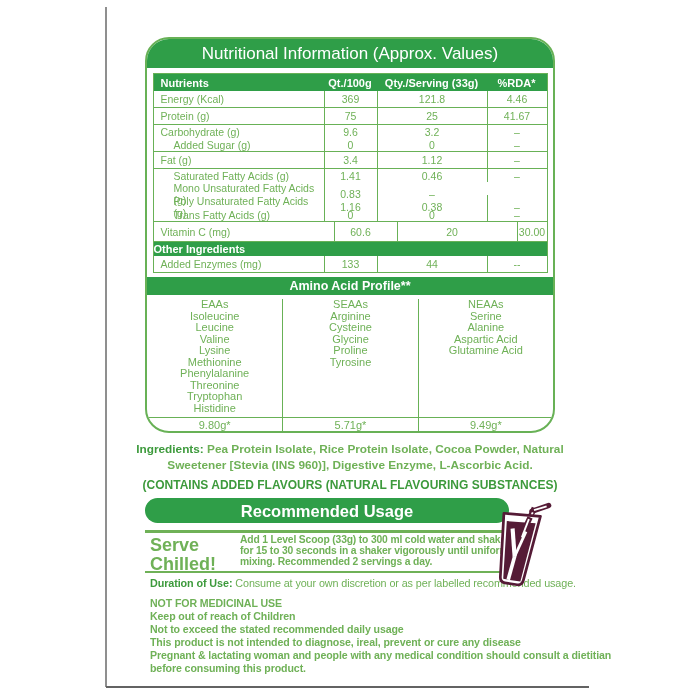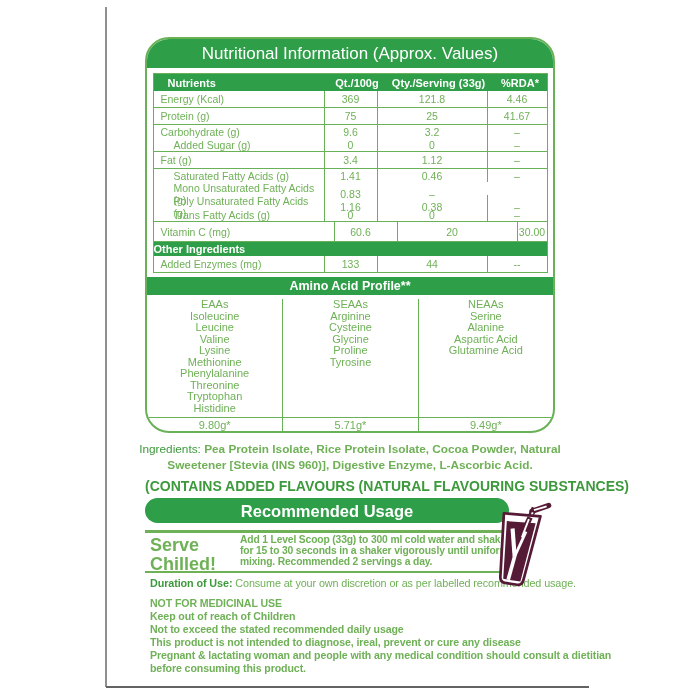--- a/index.html
+++ b/index.html
@@ -8,21 +8,21 @@
   .vline{position:absolute;left:105px;top:7px;width:1.5px;height:680px;background:var(--crop-gray,#8f8f8f);}
   .hline{position:absolute;left:106px;top:686px;width:483px;height:2px;background:#636363;}
 
   
   .panel{position:absolute;left:145px;top:37px;width:406px;height:392px;
          border:2px solid var(--border-green,#68b156);border-radius:24px;overflow:hidden;background:#fff;}
   .panel-title{height:29px;line-height:29px;background:var(--bar-green,#2f9e48);color:#fff;
                text-align:center;font-size:17px;font-weight:400;}
   .ntable{width:393px;margin:5px auto 0;border:1.5px solid var(--border-green,#68b156);}
   .nt-head{display:grid;grid-template-columns:170px 53px 110px auto;height:17px;align-items:center;
-           background:var(--bar-green,#2f9e48);color:#fff;font-size:11px;font-weight:700;padding-left:7px;}
+           background:var(--bar-green,#2f9e48);color:#fff;font-size:11px;font-weight:700;}
   .nt-head .hc{text-align:center;}
   .nt-head .hl{padding-left:7px;text-align:left;}
   .nt-row{display:grid;grid-template-columns:170px 53px 110px auto;height:16px;align-items:center;
           color:var(--text-green,#6fb157);font-size:10.5px;}
   .nt-row.ind{height:13px;}
   .nt-row.tight{height:13px;}
   .nt-row.tall{height:19px;gap:10px;}
   .nt-row.sep{border-bottom:1.5px solid var(--border-green,#68b156);}
   .nt-row .c{height:100%;display:flex;align-items:center;justify-content:center;
              border-left:1.5px solid var(--border-green,#68b156);}
@@ -37,23 +37,23 @@
   .a-col + .a-col{border-left:1.5px solid var(--border-green,#68b156);}
   .amino-totals{display:grid;grid-template-columns:1fr 1fr 1fr;height:14px;align-items:center;
                 border-top:1.5px solid var(--border-green,#68b156);
                 border-bottom:1.5px solid var(--border-green,#68b156);
                 text-align:center;color:var(--text-green,#6fb157);font-size:11px;}
   .amino-totals .t + .t{border-left:1.5px solid var(--border-green,#68b156);height:100%;line-height:14px;}
 
   
   .ingredients{position:absolute;left:125px;top:441px;width:450px;margin:0;text-align:center;
                color:var(--text-green,#6fb157);font-size:11.8px;font-weight:600;line-height:16px;}
-  .ingredients b{color:var(--dark-green,#3d9a3c);font-weight:400;}
+  .ingredients b{color:var(--dark-green,#3d9a3c);font-weight:700;}
   .contains{position:absolute;left:105px;top:478px;width:490px;margin:0;text-align:center;
-            color:var(--dark-green,#3d9a3c);font-size:14px;font-weight:700;padding-left:37px;}
+            color:var(--dark-green,#3d9a3c);font-size:12px;font-weight:700;}
 
   
   .usage-bar{position:absolute;left:145px;top:498px;width:364px;height:25px;line-height:27px;
              background:var(--bar-green,#2f9e48);border-radius:14px;color:#fff;text-align:center;
              font-size:16.5px;font-weight:700;}
   .rule{position:absolute;left:145px;width:360px;background:var(--text-green,#6fb157);}
   .rule1{top:530px;height:2.5px;}
   .rule2{top:571px;height:2px;}
   .serve{position:absolute;left:150px;top:536px;width:92px;color:var(--text-green,#6fb157);
          font-size:18px;line-height:18.5px;font-weight:700;}

